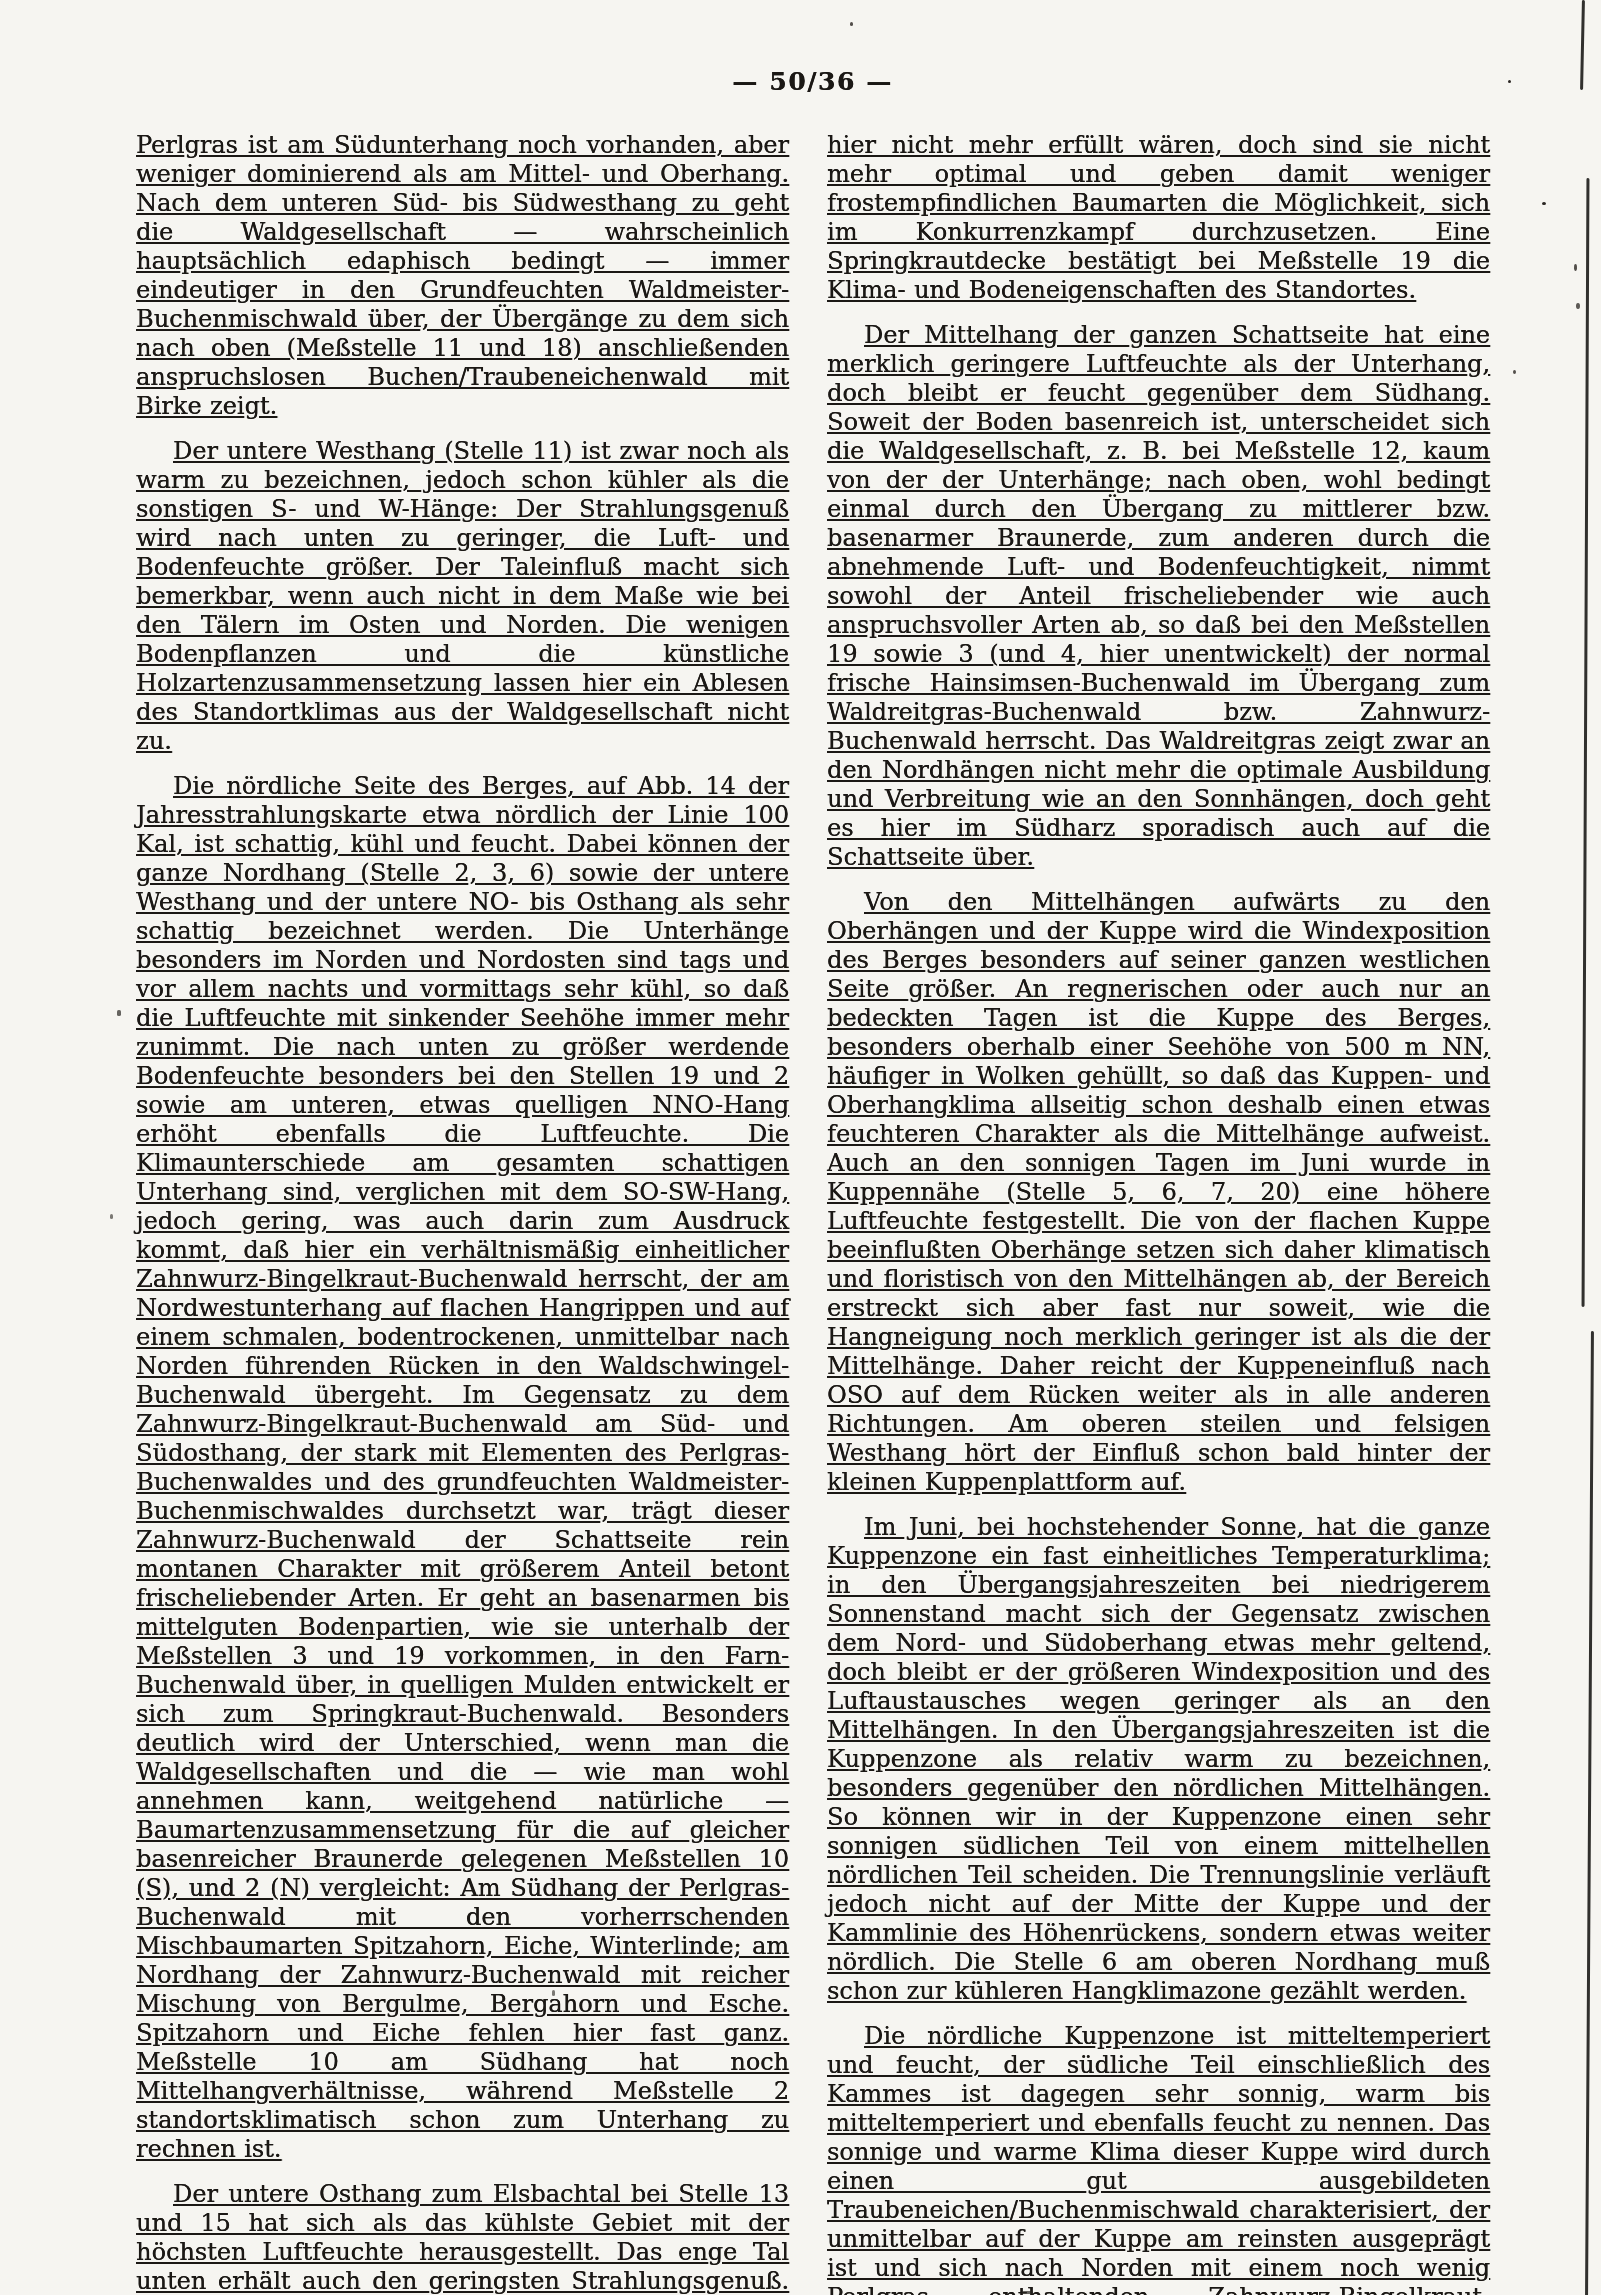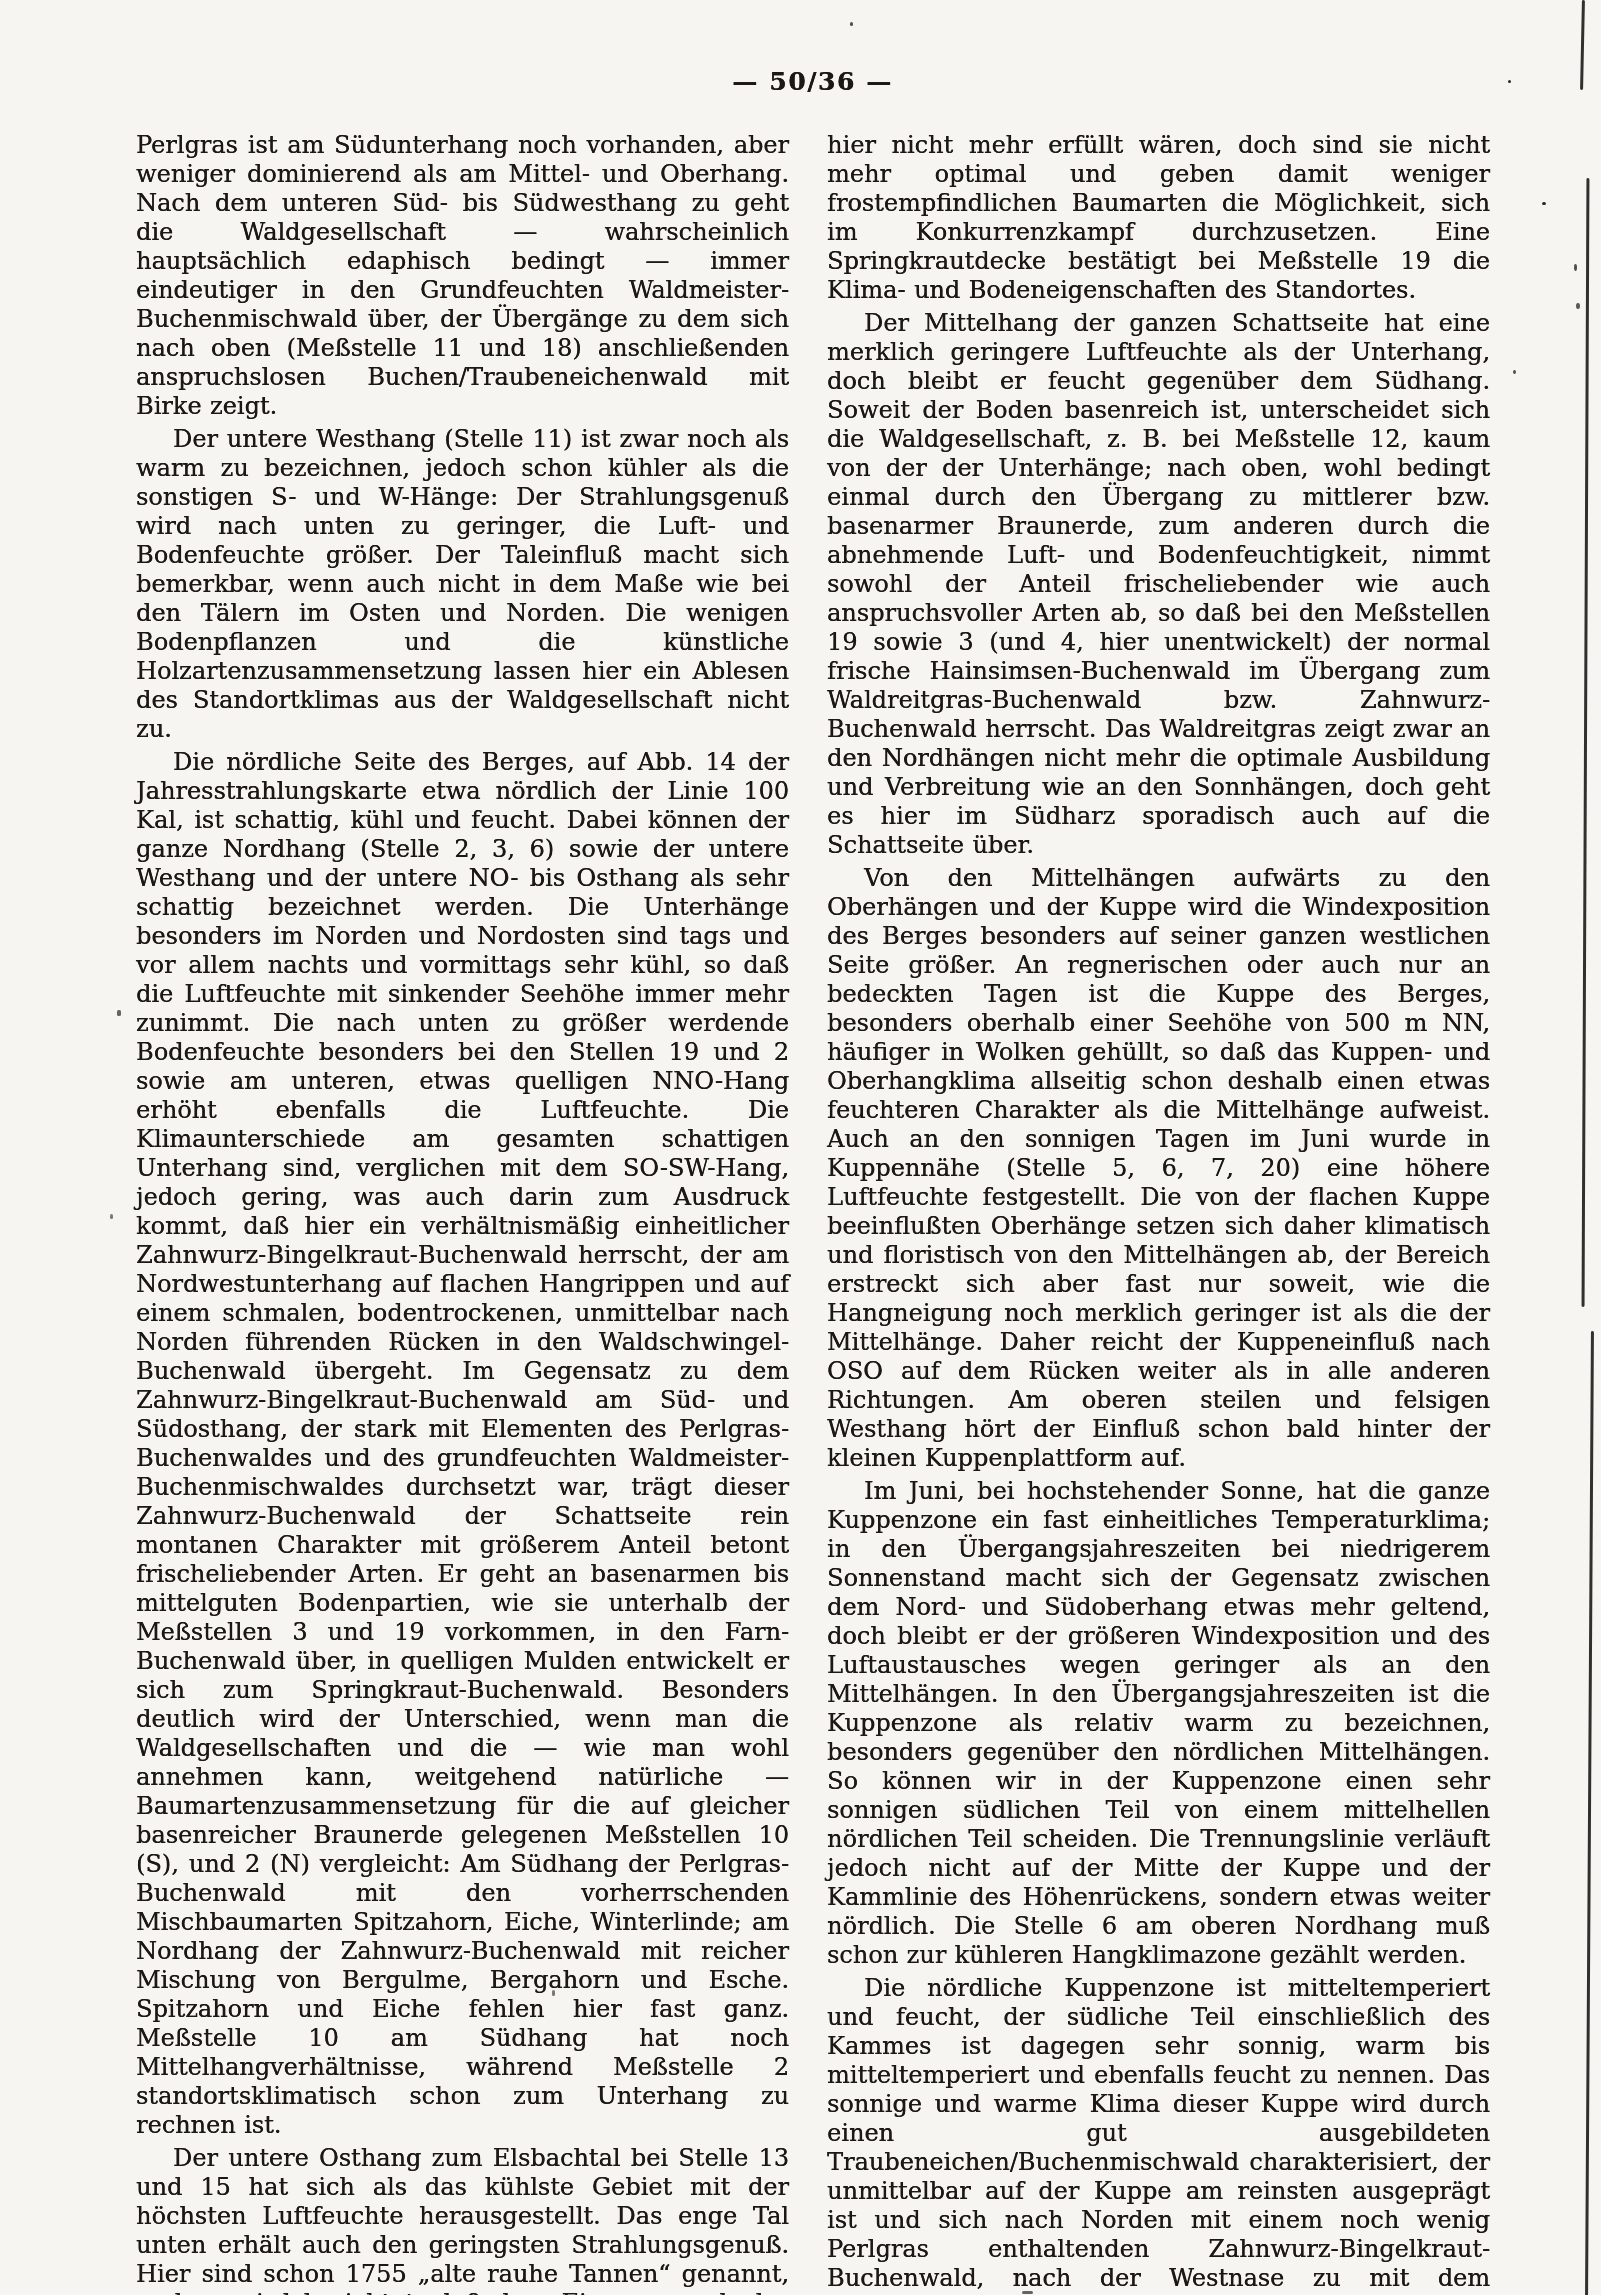--- a/index.html
+++ b/index.html
@@ -28,22 +28,22 @@
     position:absolute;top:131px;
     font-size:24px;line-height:29px;
     color:var(--ink);
     text-align:justify;
     text-shadow:0.3px 0 0 currentColor;
     hyphens:auto;-webkit-hyphens:auto;
     word-spacing:0.8px;
   }
   .col-left{left:136px;width:653px;}
   .col-right{left:827px;width:663px;}
-  .para{margin:0;}
-  .para + .para{margin-top:4px;}
+  .para{margin:0;text-decoration:underline;}
+  .para + .para{margin-top:16px;}
   .para.indent{text-indent:37px;}
   
   .edge-line{
     position:absolute;background:#161412;width:3.2px;border-radius:1.6px;
     opacity:.88;
   }
   .edge-line.seg-top{left:1581px;top:0;height:90px;transform:rotate(1.2deg);}
   .edge-line.seg-mid{left:1584px;top:178px;height:1129px;transform:rotate(0.25deg);}
   .edge-line.seg-bot{left:1588px;top:1331px;height:965px;transform:rotate(0.35deg);}
   .speck{

